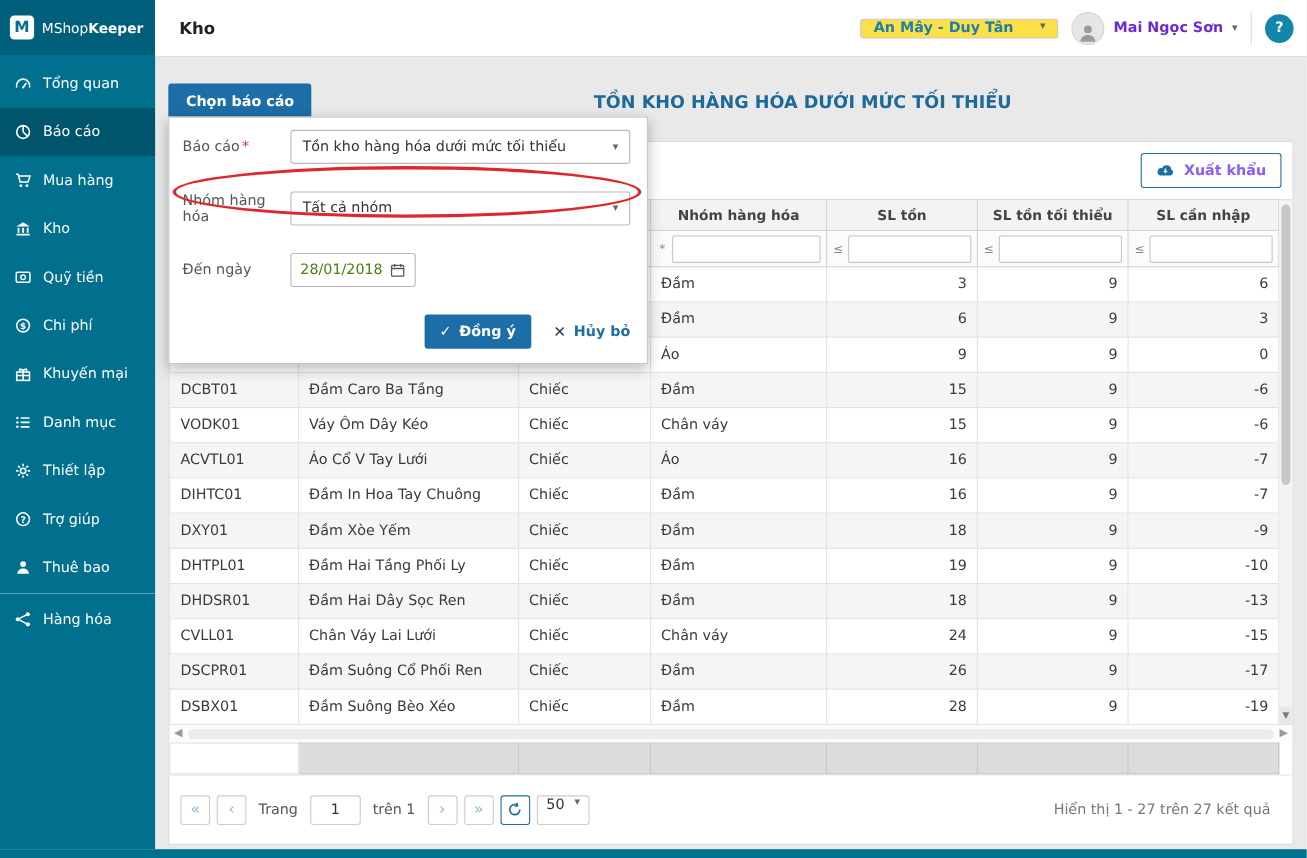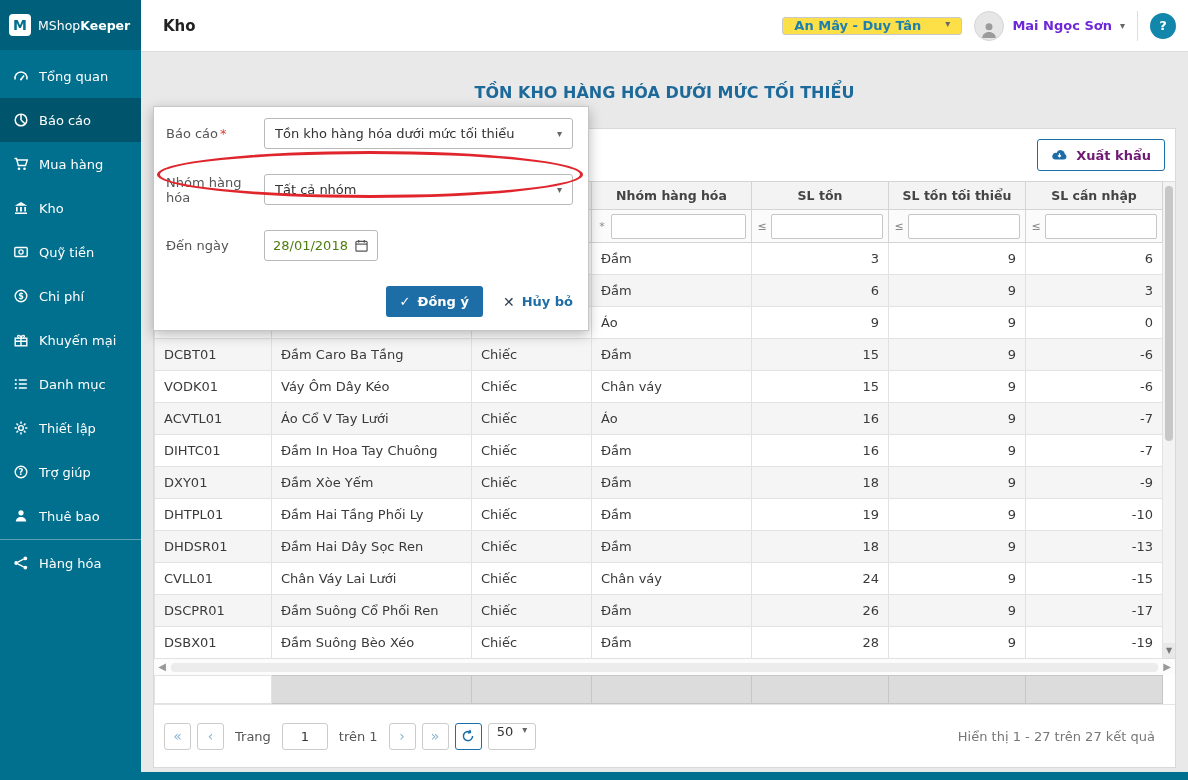--- a/index.html
+++ b/index.html
@@ -34,21 +34,21 @@
   .help-btn{ width:26px; height:26px; border-radius:50%; background:#1386ab; color:#fff; font-weight:bold; display:flex; align-items:center; justify-content:center; cursor:pointer; font-size:13px; }
 
   .content{ flex:1; position:relative; padding:0 12px; display:flex; flex-direction:column; min-height:0; }
   .toolbar-row{ margin-top:24px; display:flex; align-items:center; height:32px; flex-shrink:0; }
   .btn-primary{ background:#1d6ea6; color:#fff; border:none; border-radius:3px; height:32px; padding:0 16px; font-size:13px; font-weight:bold; cursor:pointer; font-family:inherit; }
   .report-title{ flex:1; text-align:center; font-size:16px; font-weight:bold; color:#1d6a9a; }
 
   
   .card{ margin-top:20px; margin-bottom:4px; background:#fff; border:1px solid #d9d9d9; flex:1; display:flex; flex-direction:column; min-height:0; overflow:hidden; }
   .card-toolbar{ height:52px; display:flex; align-items:center; justify-content:flex-end; padding:0 10px; flex-shrink:0; }
-  .btn-export{ height:32px; border:1px solid #1d6ea6; background:#fff; color:#701a75; border-radius:3px; display:flex; align-items:center; gap:8px; padding:0 13px; font-size:13px; font-weight:bold; cursor:pointer; font-family:inherit; }
+  .btn-export{ height:32px; border:1px solid #1d6ea6; background:#fff; color:#8b5cf6; border-radius:3px; display:flex; align-items:center; gap:8px; padding:0 13px; font-size:13px; font-weight:bold; cursor:pointer; font-family:inherit; }
 
   .grid-wrap{ display:flex; flex-shrink:0; }
   .grid-table{ table-layout:fixed; border-collapse:collapse; width:1008px; }
   .grid-table th{ height:28px; background:#f3f3f3; border:1px solid #d4d4d4; font-size:12.5px; font-weight:bold; color:#444; text-align:center; overflow:hidden; white-space:nowrap; }
   .grid-table td{ border:1px solid #e2e2e2; font-size:13px; color:#3a3a3a; padding:0 9px; height:32px; overflow:hidden; white-space:nowrap; }
   .grid-table tr.filter td{ background:#fbfbfb; border-color:#d4d4d4; height:33px; padding:0 5px; }
   .fcell{ display:flex; align-items:center; gap:4px; height:100%; }
   .fprefix{ color:#888; font-size:11px; flex-shrink:0; width:10px; text-align:center; }
   .finput{ flex:1; min-width:0; height:25px; border:1px solid #c6c6c6; border-radius:2px; font-family:inherit; font-size:12px; padding:0 5px; background:#fff; }
   .grid-table tbody tr:nth-child(even) td{ background:#f5f5f5; }
@@ -217,20 +217,21 @@
             <span class="user-name">Mai Ngọc Sơn</span>
             <span class="caret">▾</span>
           </div>
           <div class="v-div"></div>
           <div class="help-btn">?</div>
         </div>
       </div>
 
       <div class="content">
         <div class="toolbar-row">
+          <button class="btn-primary">Chọn báo cáo</button>
           <div class="report-title">TỒN KHO HÀNG HÓA DƯỚI MỨC TỐI THIỂU</div>
         </div>
 
         <div class="card">
           <div class="card-toolbar">
             <button class="btn-export">
               <svg width="17" height="14" viewBox="0 0 17 14">
                   <path d="M13.8 6.1a4.3 4.3 0 0 0-8.3-1.2A3.4 3.4 0 0 0 4 11.6h9a2.9 2.9 0 0 0 .8-5.5z" fill="#1d6ea6"></path>
                   <path d="M8.5 5.2v3.4M7 7.3l1.5 1.6L10 7.3" stroke="#fff" stroke-width="1.2" fill="none"></path>
                 </svg>

